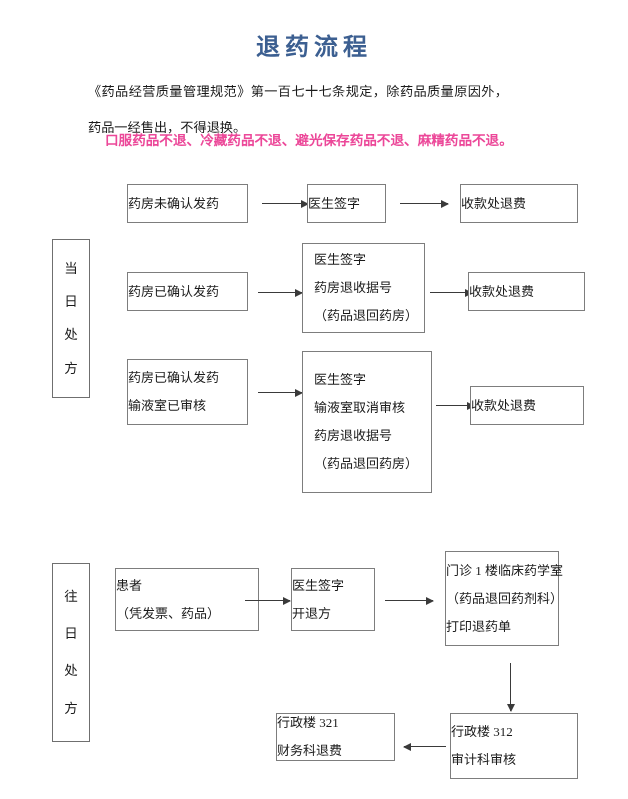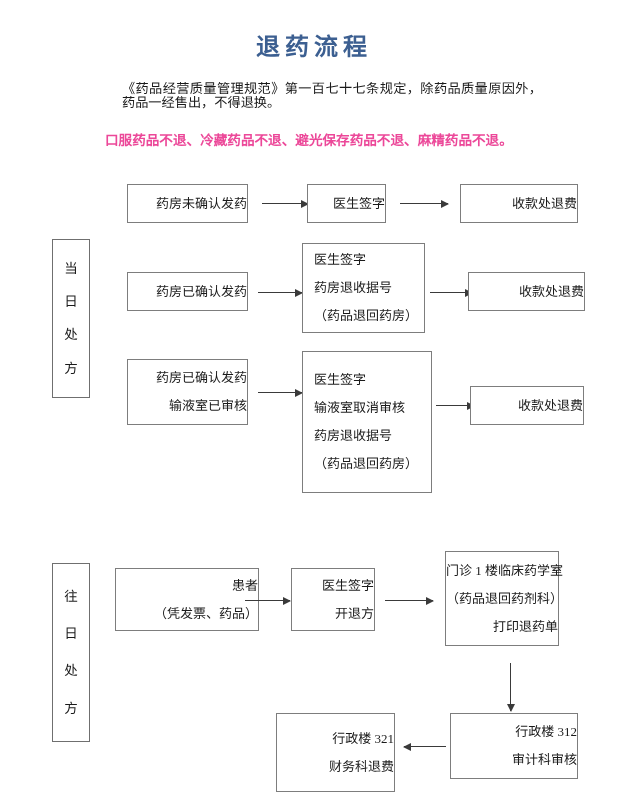--- a/index.html
+++ b/index.html
@@ -28,29 +28,28 @@
     width: 628px;
     text-align: center;
     font-family: "DejaVu Sans", "Liberation Sans", sans-serif;
     font-weight: bold;
     font-size: 24px;
     letter-spacing: 5px;
     color: #3c5f91;
   }
   .intro-para {
     position: absolute;
-    left: 122px;
+    left: 88px;
     top: 74px;
     width: 420px;
     font-size: 13.2px;
-    line-height: 14px;
+    line-height: 36px;
     text-align: justify;
     text-indent: 0;
     color: #1a1a1a;
-    margin-top: 8px;
   }
   .notice-line {
     position: absolute;
     left: 105px;
     top: 130px;
     width: 430px;
     font-size: 13.6px;
     font-weight: bold;
     line-height: 22px;
     color: #ec4899;
@@ -66,21 +65,21 @@
     line-height: 28px;
     color: #1a1a1a;
     display: flex;
     flex-direction: column;
     justify-content: center;
   }
   .box .ln {
     display: block;
     white-space: nowrap;
   }
-  .box.center .ln { text-align: right; }
+  .box.center .ln { text-align: left; }
   .box.left { align-items: flex-start; padding-left: 11px; }
   .box.left .ln { text-align: left; }
 
   
   .vlabel {
     position: absolute;
     box-sizing: border-box;
     border: 1px solid #6f6f6f;
     background: #ffffff;
     display: flex;
@@ -219,18 +218,18 @@
     <span class="ln">打印退药单</span>
   </div>
 
   <div class="arrow-v" style="left:510px; top:663px; height:48px;"></div>
 
   <div class="box center" style="left:450px; top:713px; width:128px; height:66px;">
     <span class="ln">行政楼 312</span>
     <span class="ln">审计科审核</span>
   </div>
   <div class="arrow-h rev" style="left:404px; top:746px; width:42px;"></div>
-  <div class="box center" style="left:276px; top:713px; width:119px; height:79px;">
+  <div class="box center" style="left:276px; top:713px; width:119px; height:48px;">
     <span class="ln">行政楼 321</span>
     <span class="ln">财务科退费</span>
   </div>
 
 </div>
 
 </body></html>

